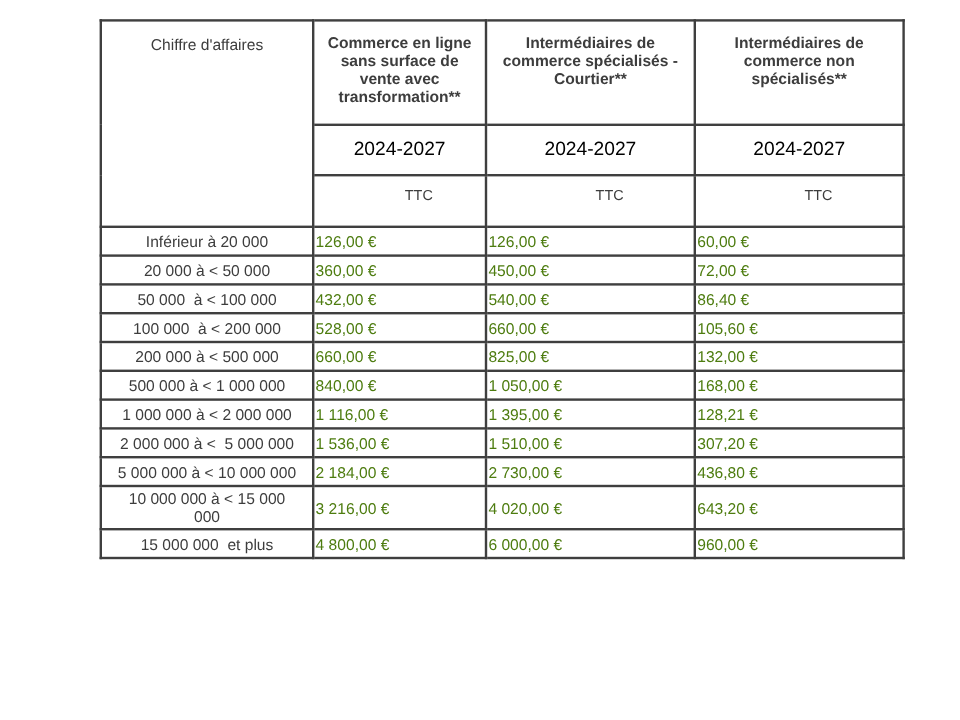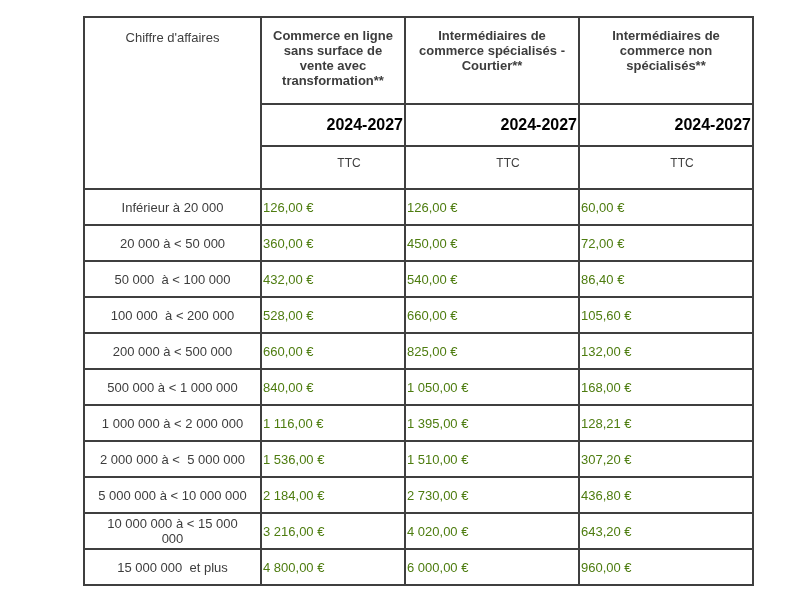--- a/index.html
+++ b/index.html
@@ -22,44 +22,44 @@
     table-layout: fixed;
     width: 669px;
   }
   td {
     border: 2px solid #3f3f3f;
     overflow: hidden;
   }
   tr.header-row    { height: 82px; margin-left: 32px; }
   tr.period-row    { height: 42px; }
   tr.tax-row       { height: 43px; }
-  tr.data-row      { height: 36px; }
+  tr.data-row      { height: 24px; }
 
   td.corner-cell {
     vertical-align: top;
     text-align: center;
     padding-top: 12px;
     font-size: 13px;
     font-weight: normal;
     color: #3d3d3d;
   }
   td.category-cell {
     vertical-align: top;
     text-align: center;
     padding: 10px 8px 15px 8px;
     font-size: 13px;
     font-weight: bold;
     line-height: 15px;
     color: #3d3d3d;
   }
   td.period-cell {
-    text-align: right;
+    text-align: center;
     vertical-align: middle;
     font-size: 16px;
-    font-weight: bold;
+    font-weight: normal;
     color: #000000;
   }
   td.tax-cell {
     text-align: center;
     vertical-align: top;
     padding-top: 9px;
     font-size: 12px;
     color: #3d3d3d;
     padding-left: 33px;
   }

